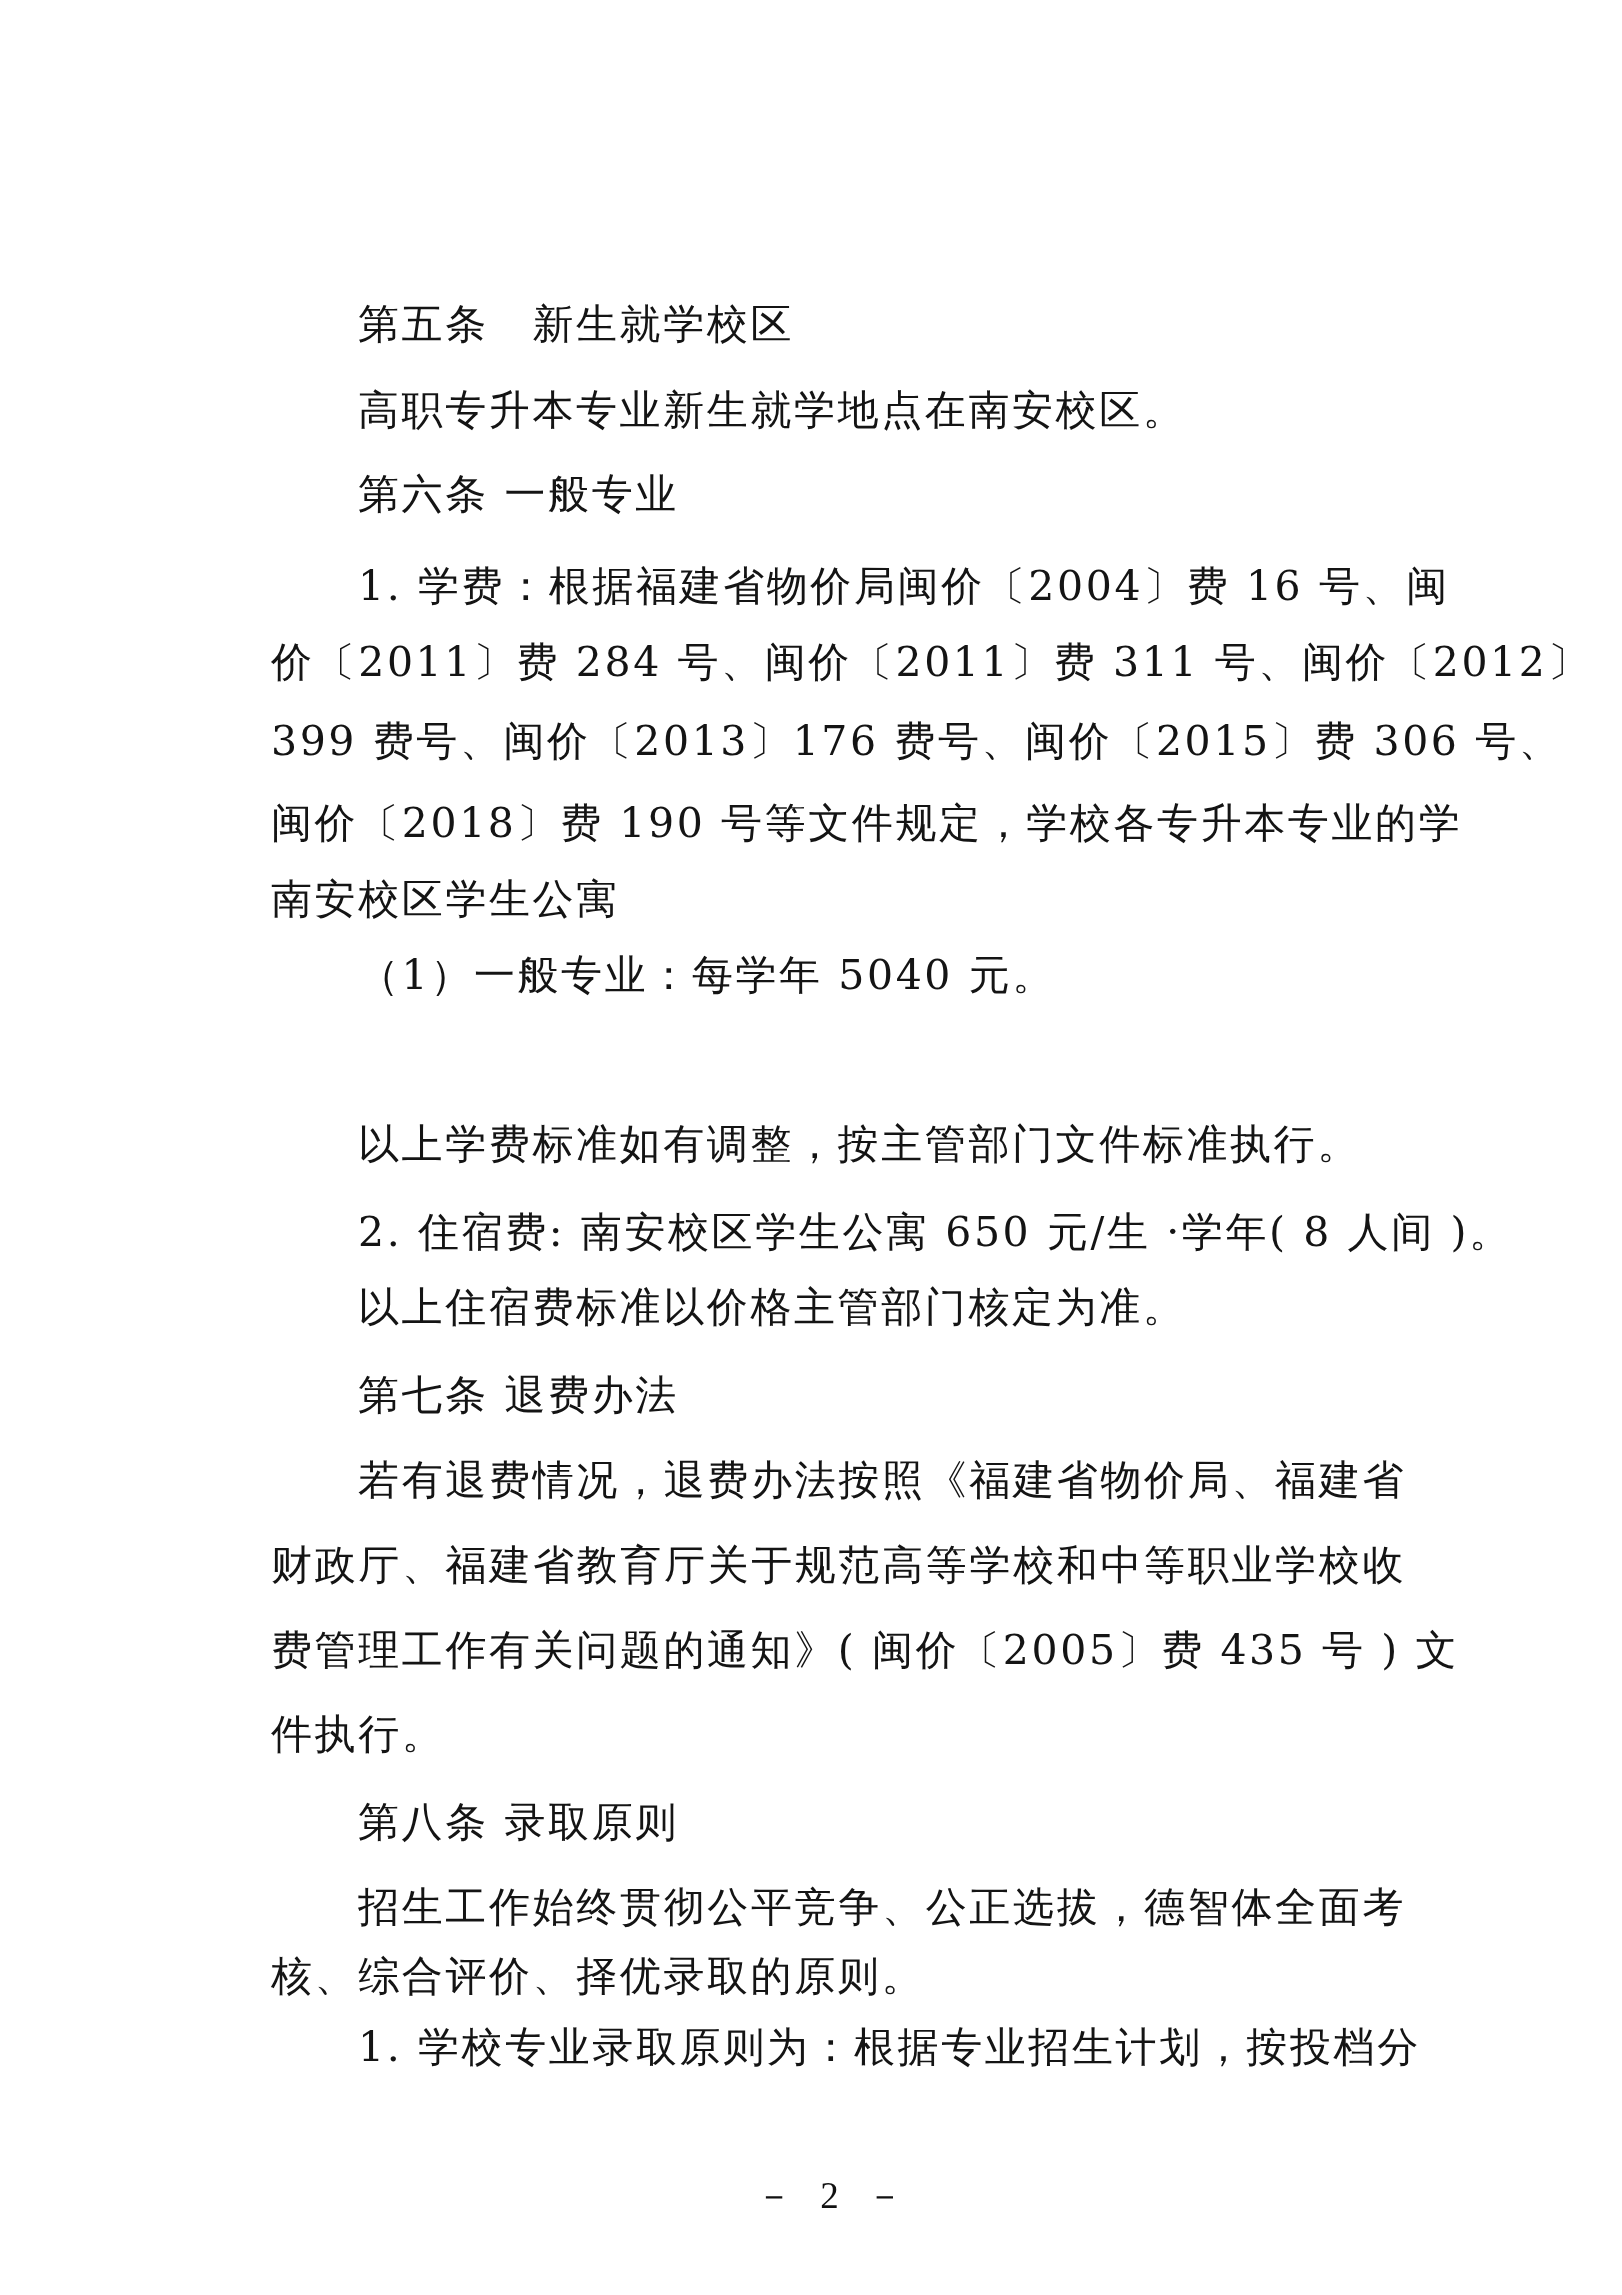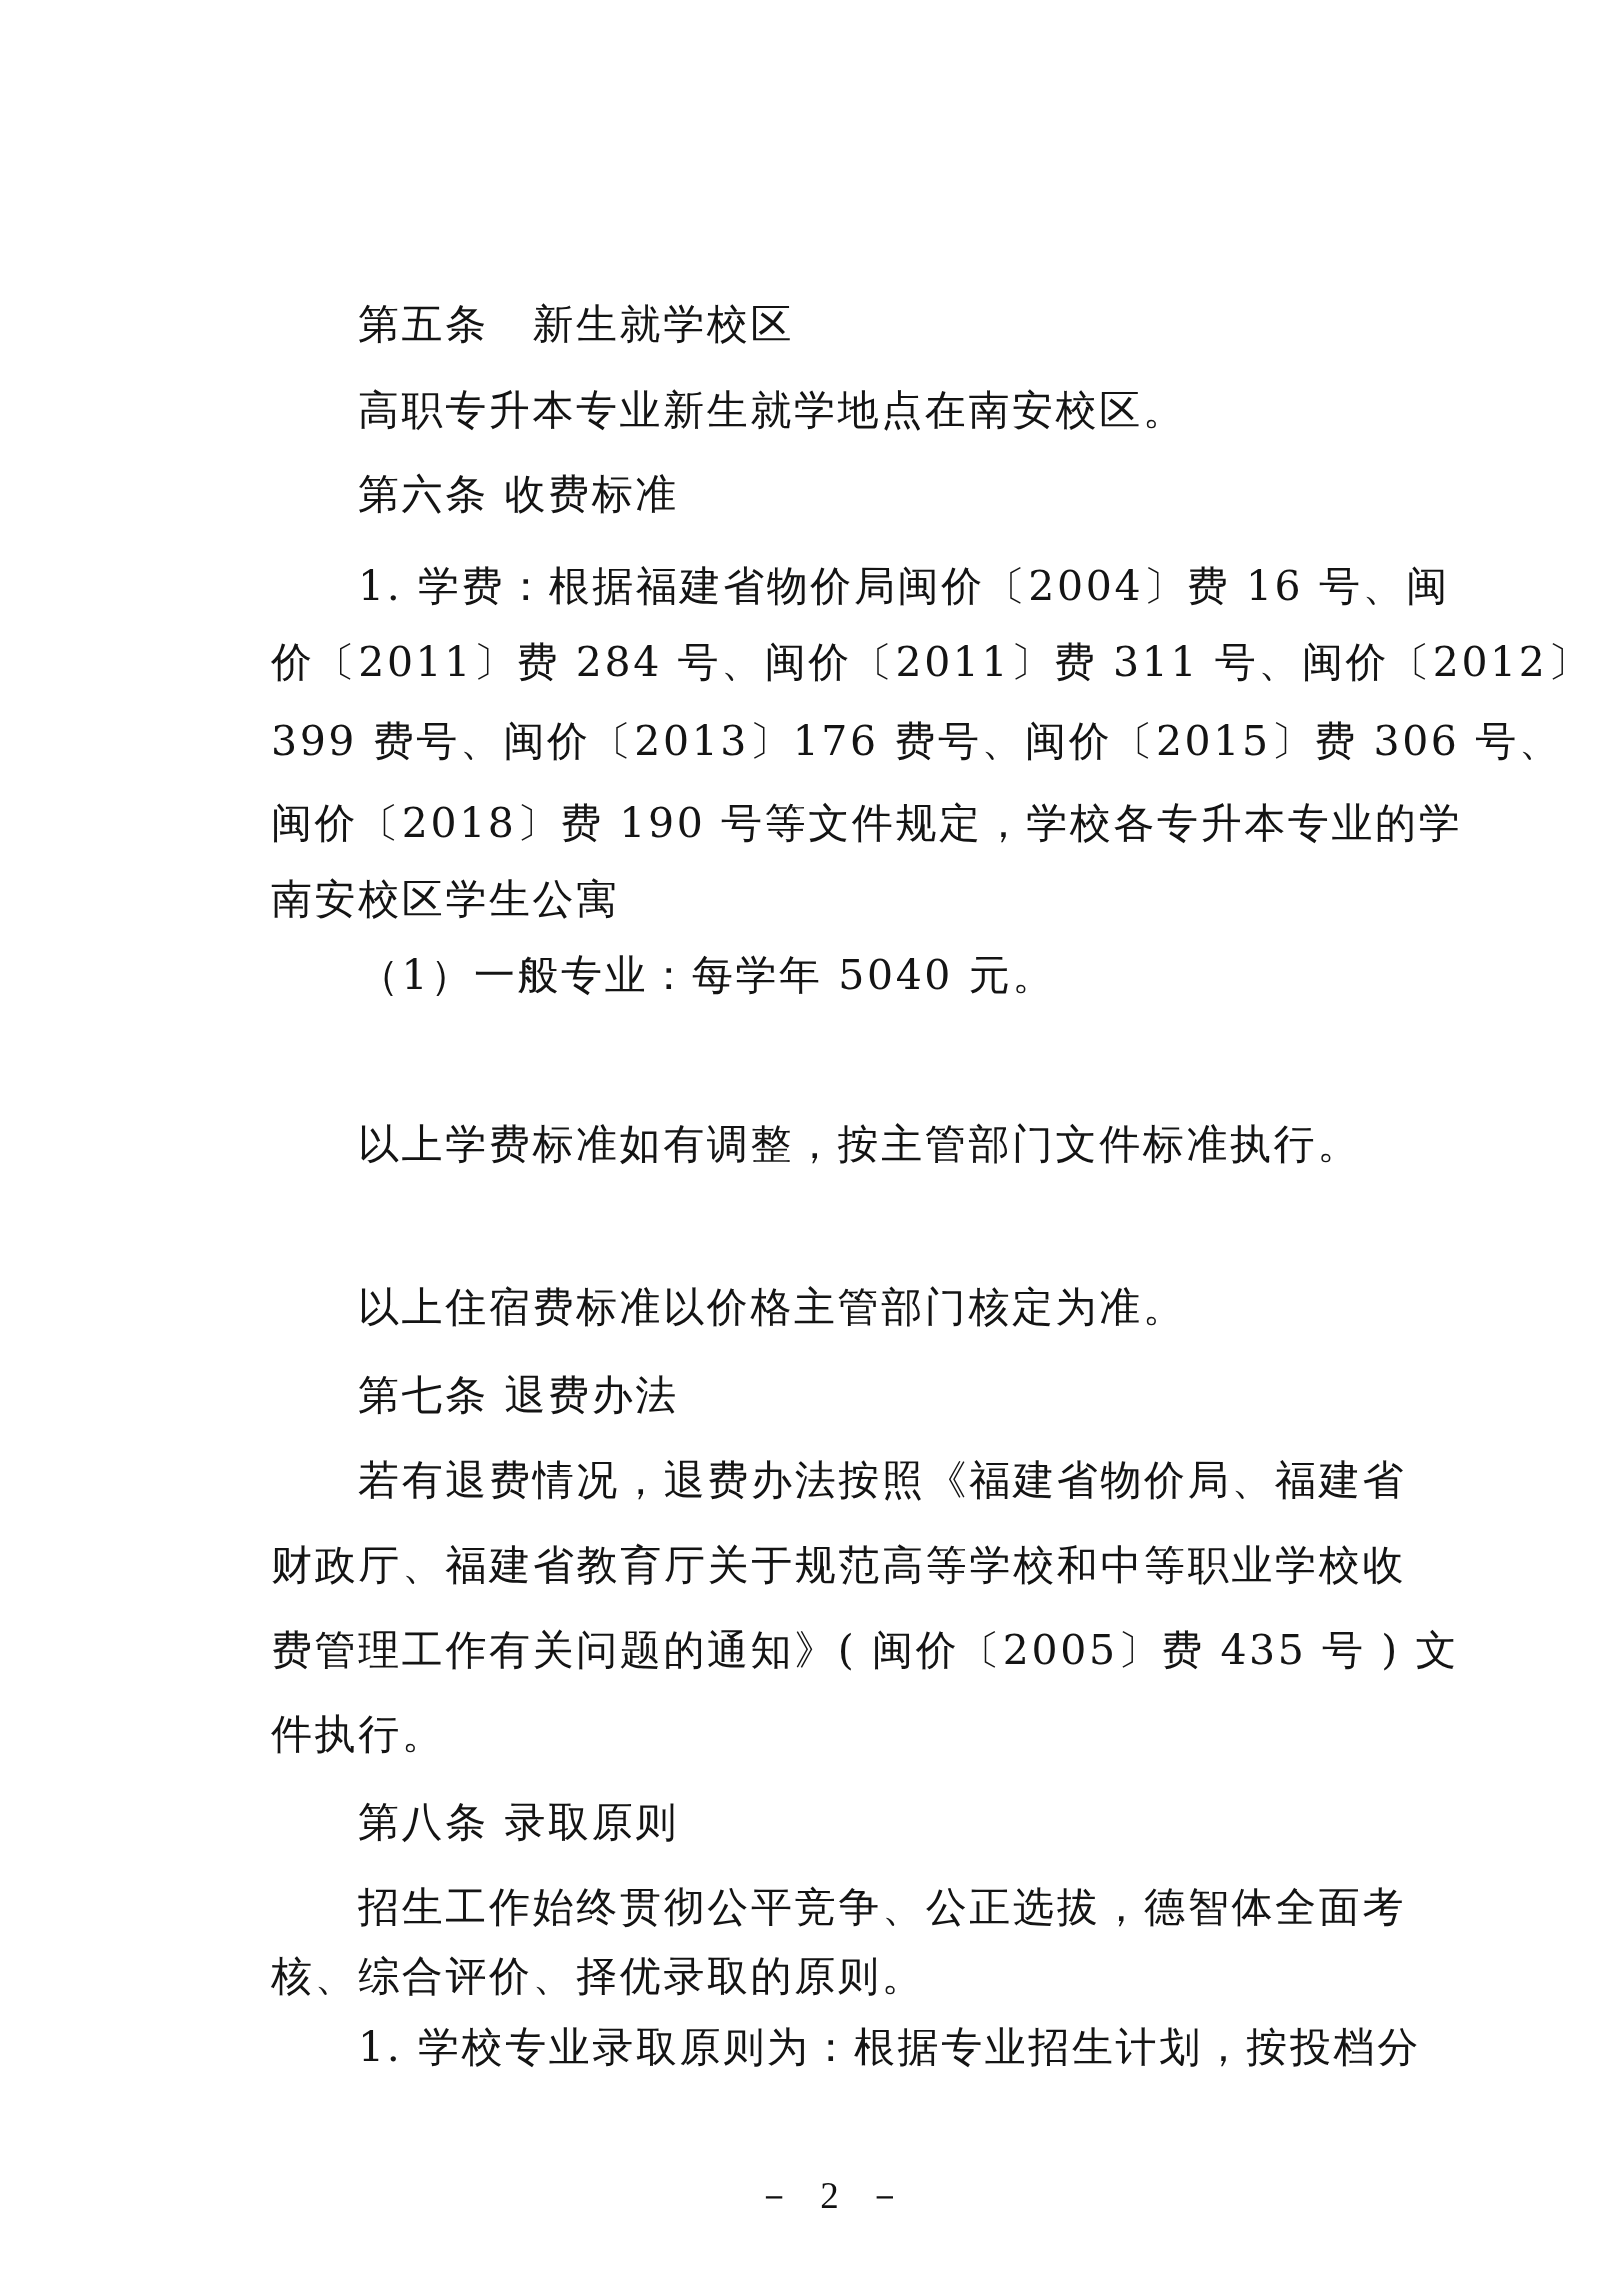--- a/index.html
+++ b/index.html
@@ -52,28 +52,29 @@
     color: #111111;
     letter-spacing: 9.2px;
   }
 </style>
 </head>
 <body>
 
 <div class="page">
   <div class="line indent" style="top:294px">第五条　新生就学校区</div>
   <div class="line indent" style="top:380px">高职专升本专业新生就学地点在南安校区。</div>
-  <div class="line indent" style="top:464px">第六条 收费标准</div>
+  <div class="line indent" style="top:464px">第六条 一般专业</div>
   <div class="line indent justify" style="top:556px">1. 学费：根据福建省物价局闽价〔2004〕费 16 号、闽</div>
   <div class="line justify" style="top:632px">价〔2011〕费 284 号、闽价〔2011〕费 311 号、闽价〔2012〕</div>
   <div class="line justify" style="top:711px">399 费号、闽价〔2013〕176 费号、闽价〔2015〕费 306 号、</div>
   <div class="line justify" style="top:793px">闽价〔2018〕费 190 号等文件规定，学校各专升本专业的学</div>
   <div class="line" style="top:869px">南安校区学生公寓</div>
   <div class="line indent" style="top:945px">（1）一般专业：每学年 5040 元。</div>
   <div class="line indent" style="top:1114px">以上学费标准如有调整，按主管部门文件标准执行。</div>
+  <div class="line indent justify" style="top:1202px">2. 住宿费: 南安校区学生公寓 650 元/生 ·学年( 8 人间 )。</div>
   <div class="line indent" style="top:1365px">第七条 退费办法</div>
   <div class="line indent" style="top:1277px">以上住宿费标准以价格主管部门核定为准。</div>
   <div class="line indent justify" style="top:1450px">若有退费情况，退费办法按照《福建省物价局、福建省</div>
   <div class="line justify" style="top:1535px">财政厅、福建省教育厅关于规范高等学校和中等职业学校收</div>
   <div class="line justify" style="top:1620px">费管理工作有关问题的通知》( 闽价〔2005〕费 435 号 ) 文</div>
   <div class="line" style="top:1704px">件执行。</div>
   <div class="line indent" style="top:1792px">第八条 录取原则</div>
   <div class="line indent justify" style="top:1877px">招生工作始终贯彻公平竞争、公正选拔，德智体全面考</div>
   <div class="line" style="top:1946px">核、综合评价、择优录取的原则。</div>
   <div class="line indent justify" style="top:2017px">1. 学校专业录取原则为：根据专业招生计划，按投档分</div>

